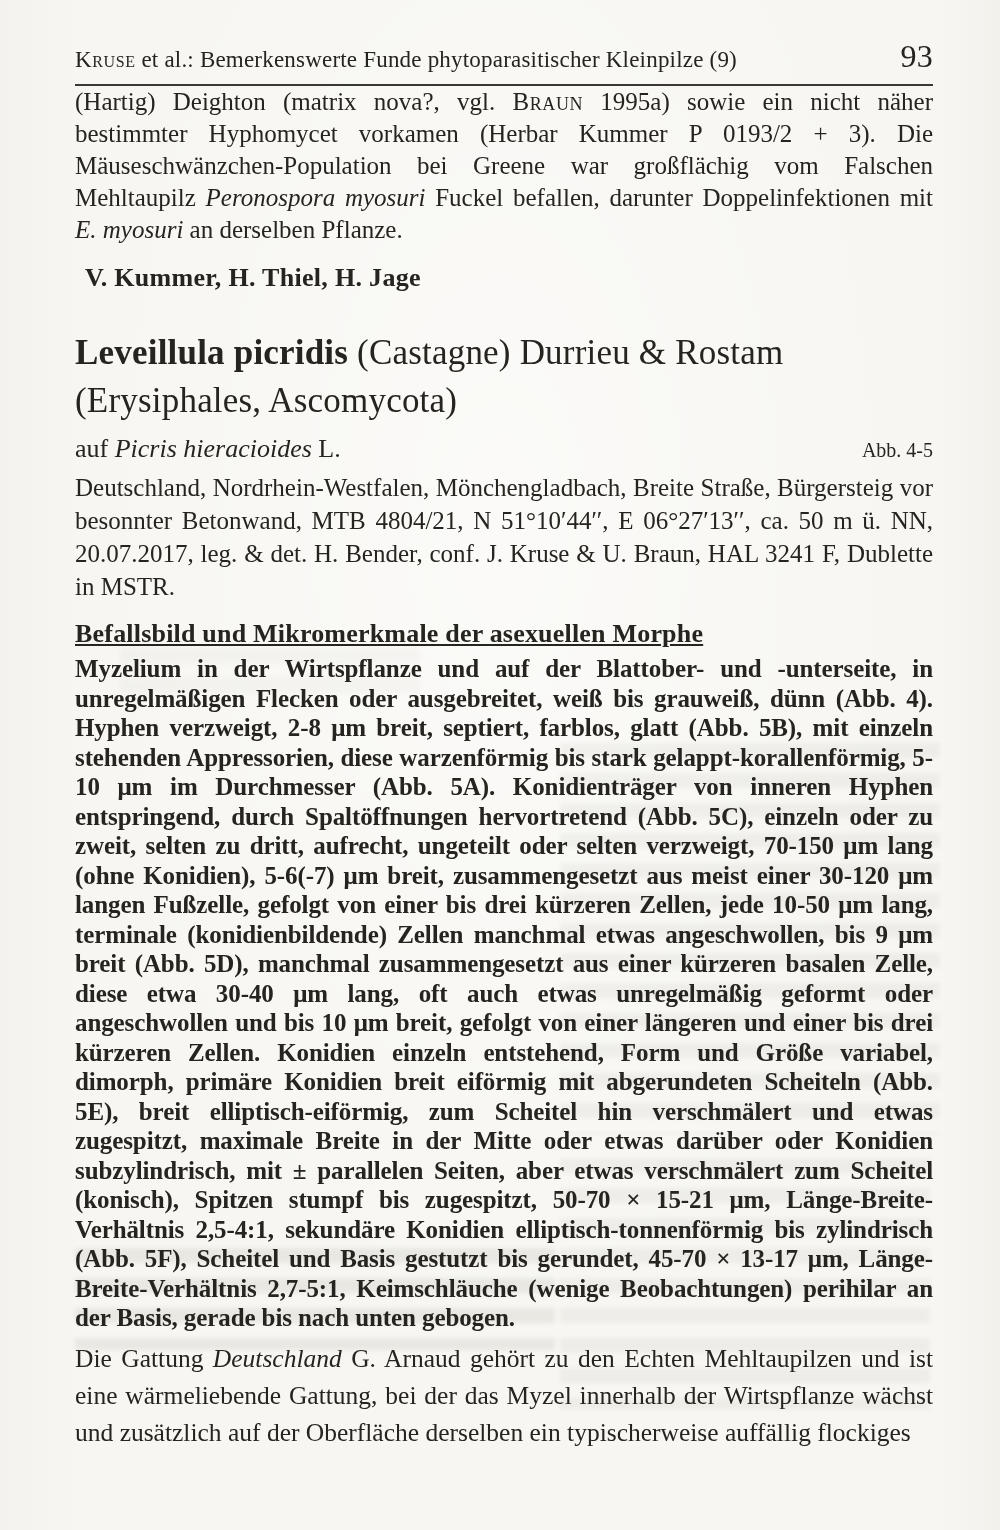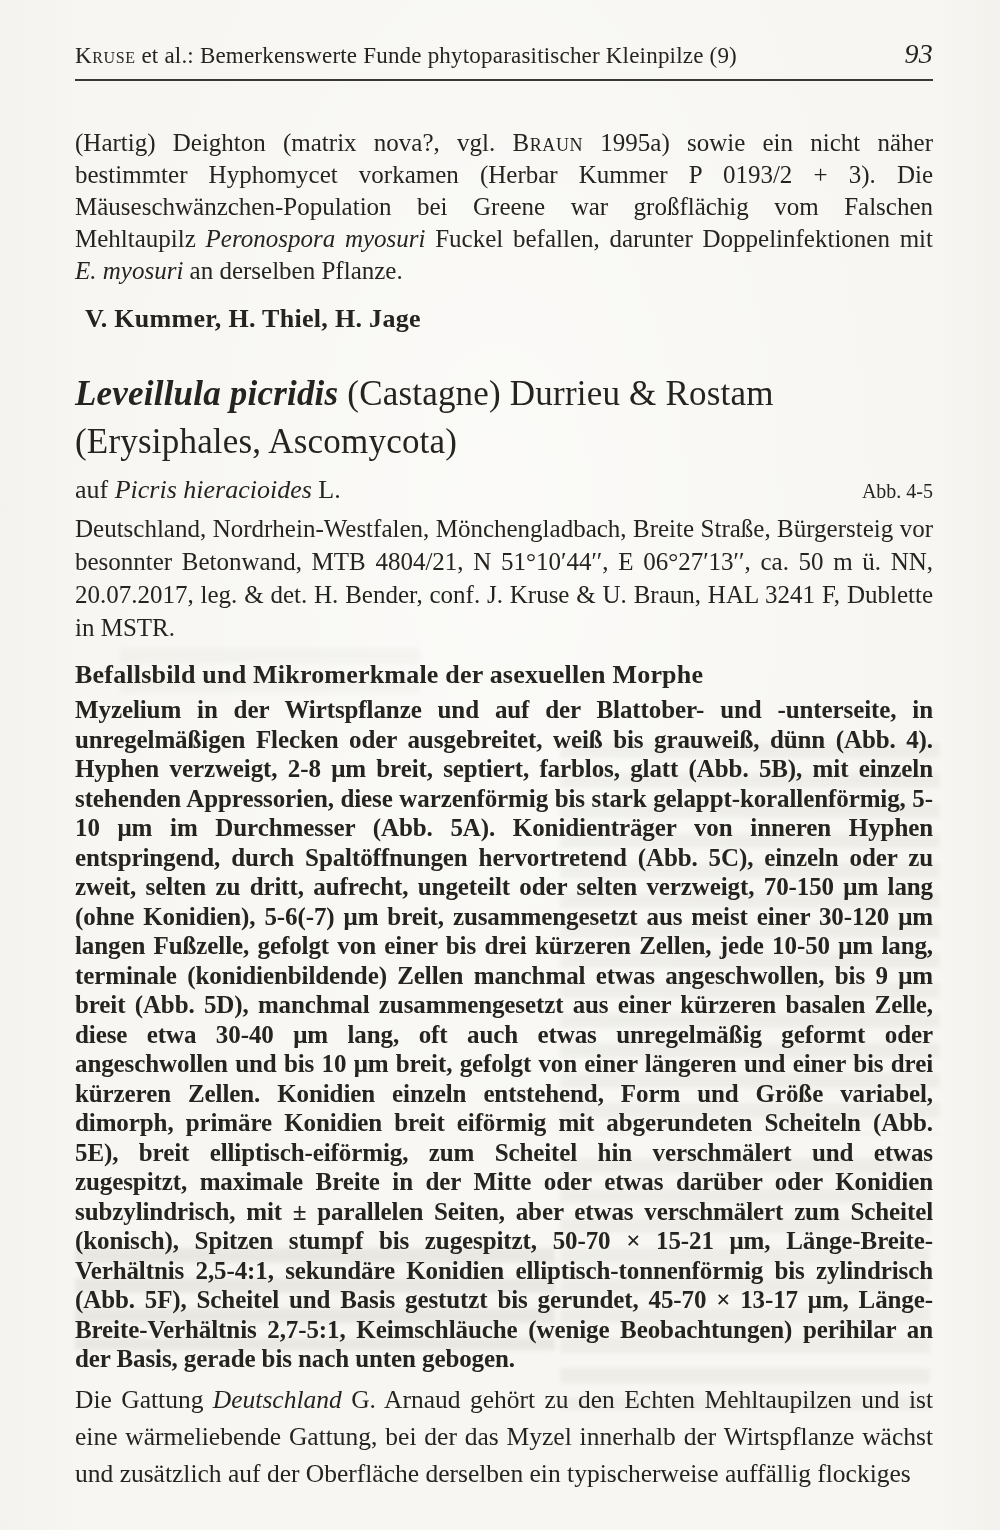--- a/index.html
+++ b/index.html
@@ -25,29 +25,29 @@
   .running-header {
     margin-top: 38px;
     display: flex;
     justify-content: space-between;
     align-items: baseline;
     font-size: 23px;
     letter-spacing: 0.2px;
     border-bottom: 2px solid #3a3833;
     padding-bottom: 9px;
   }
-  .running-header .pageno { font-size: 28px; font-style: italic; }
+  .running-header .pageno { font-size: 32px; }
   
   .para {
     margin: 0;
     font-size: 25px;
     line-height: 32px;
     text-align: justify;
   }
-  .intro { margin-top: 46px; }
+  .intro { }
   .authors {
     margin: 10px;
     margin-top: 17px;
     font-size: 26px;
     font-weight: 700;
     letter-spacing: 0.3px;
   }
   .species-title {
     margin: 0;
     margin-top: 36px;
@@ -63,38 +63,39 @@
     align-items: baseline;
   }
   .host { font-size: 26px; }
   .fig-ref { font-size: 20px; }
   .collection { margin-top: 7px; line-height: 33px; }
   .sec-heading {
     margin: 0;
     font-size: 26px;
     font-weight: 700;
     letter-spacing: 0.2px;
+    text-decoration: underline;
   }
   .h-morph { margin-top: 16px; }
   .morph-body { margin-top: 5px; line-height: 29.5px; letter-spacing: -0.1px; font-weight: bold; }
   .h-remark { margin-top: 13px; }
   .remark-body { margin-top: 7px; font-size: 25.5px; line-height: 37px; }
   .footer {
     position: absolute;
     right: 70px;
     top: 1478px;
     margin: 0;
     font-style: italic;
     font-size: 26px;
     color: #7d7568;
     letter-spacing: 0.4px;
   }
   
   .s-italic { font-style: italic; }
-  .s-bolditalic { font-style: italic; font-weight: 700; }
+  .s-bolditalic { font-weight: 700; }
   .s-smallcaps { font-variant: small-caps; letter-spacing: 0.6px; }
   
   .bleed {
     position: absolute;
     pointer-events: none;
     filter: blur(2px);
     opacity: 0.055;
     background: repeating-linear-gradient(
       180deg,
       transparent 0px, transparent 7px,

